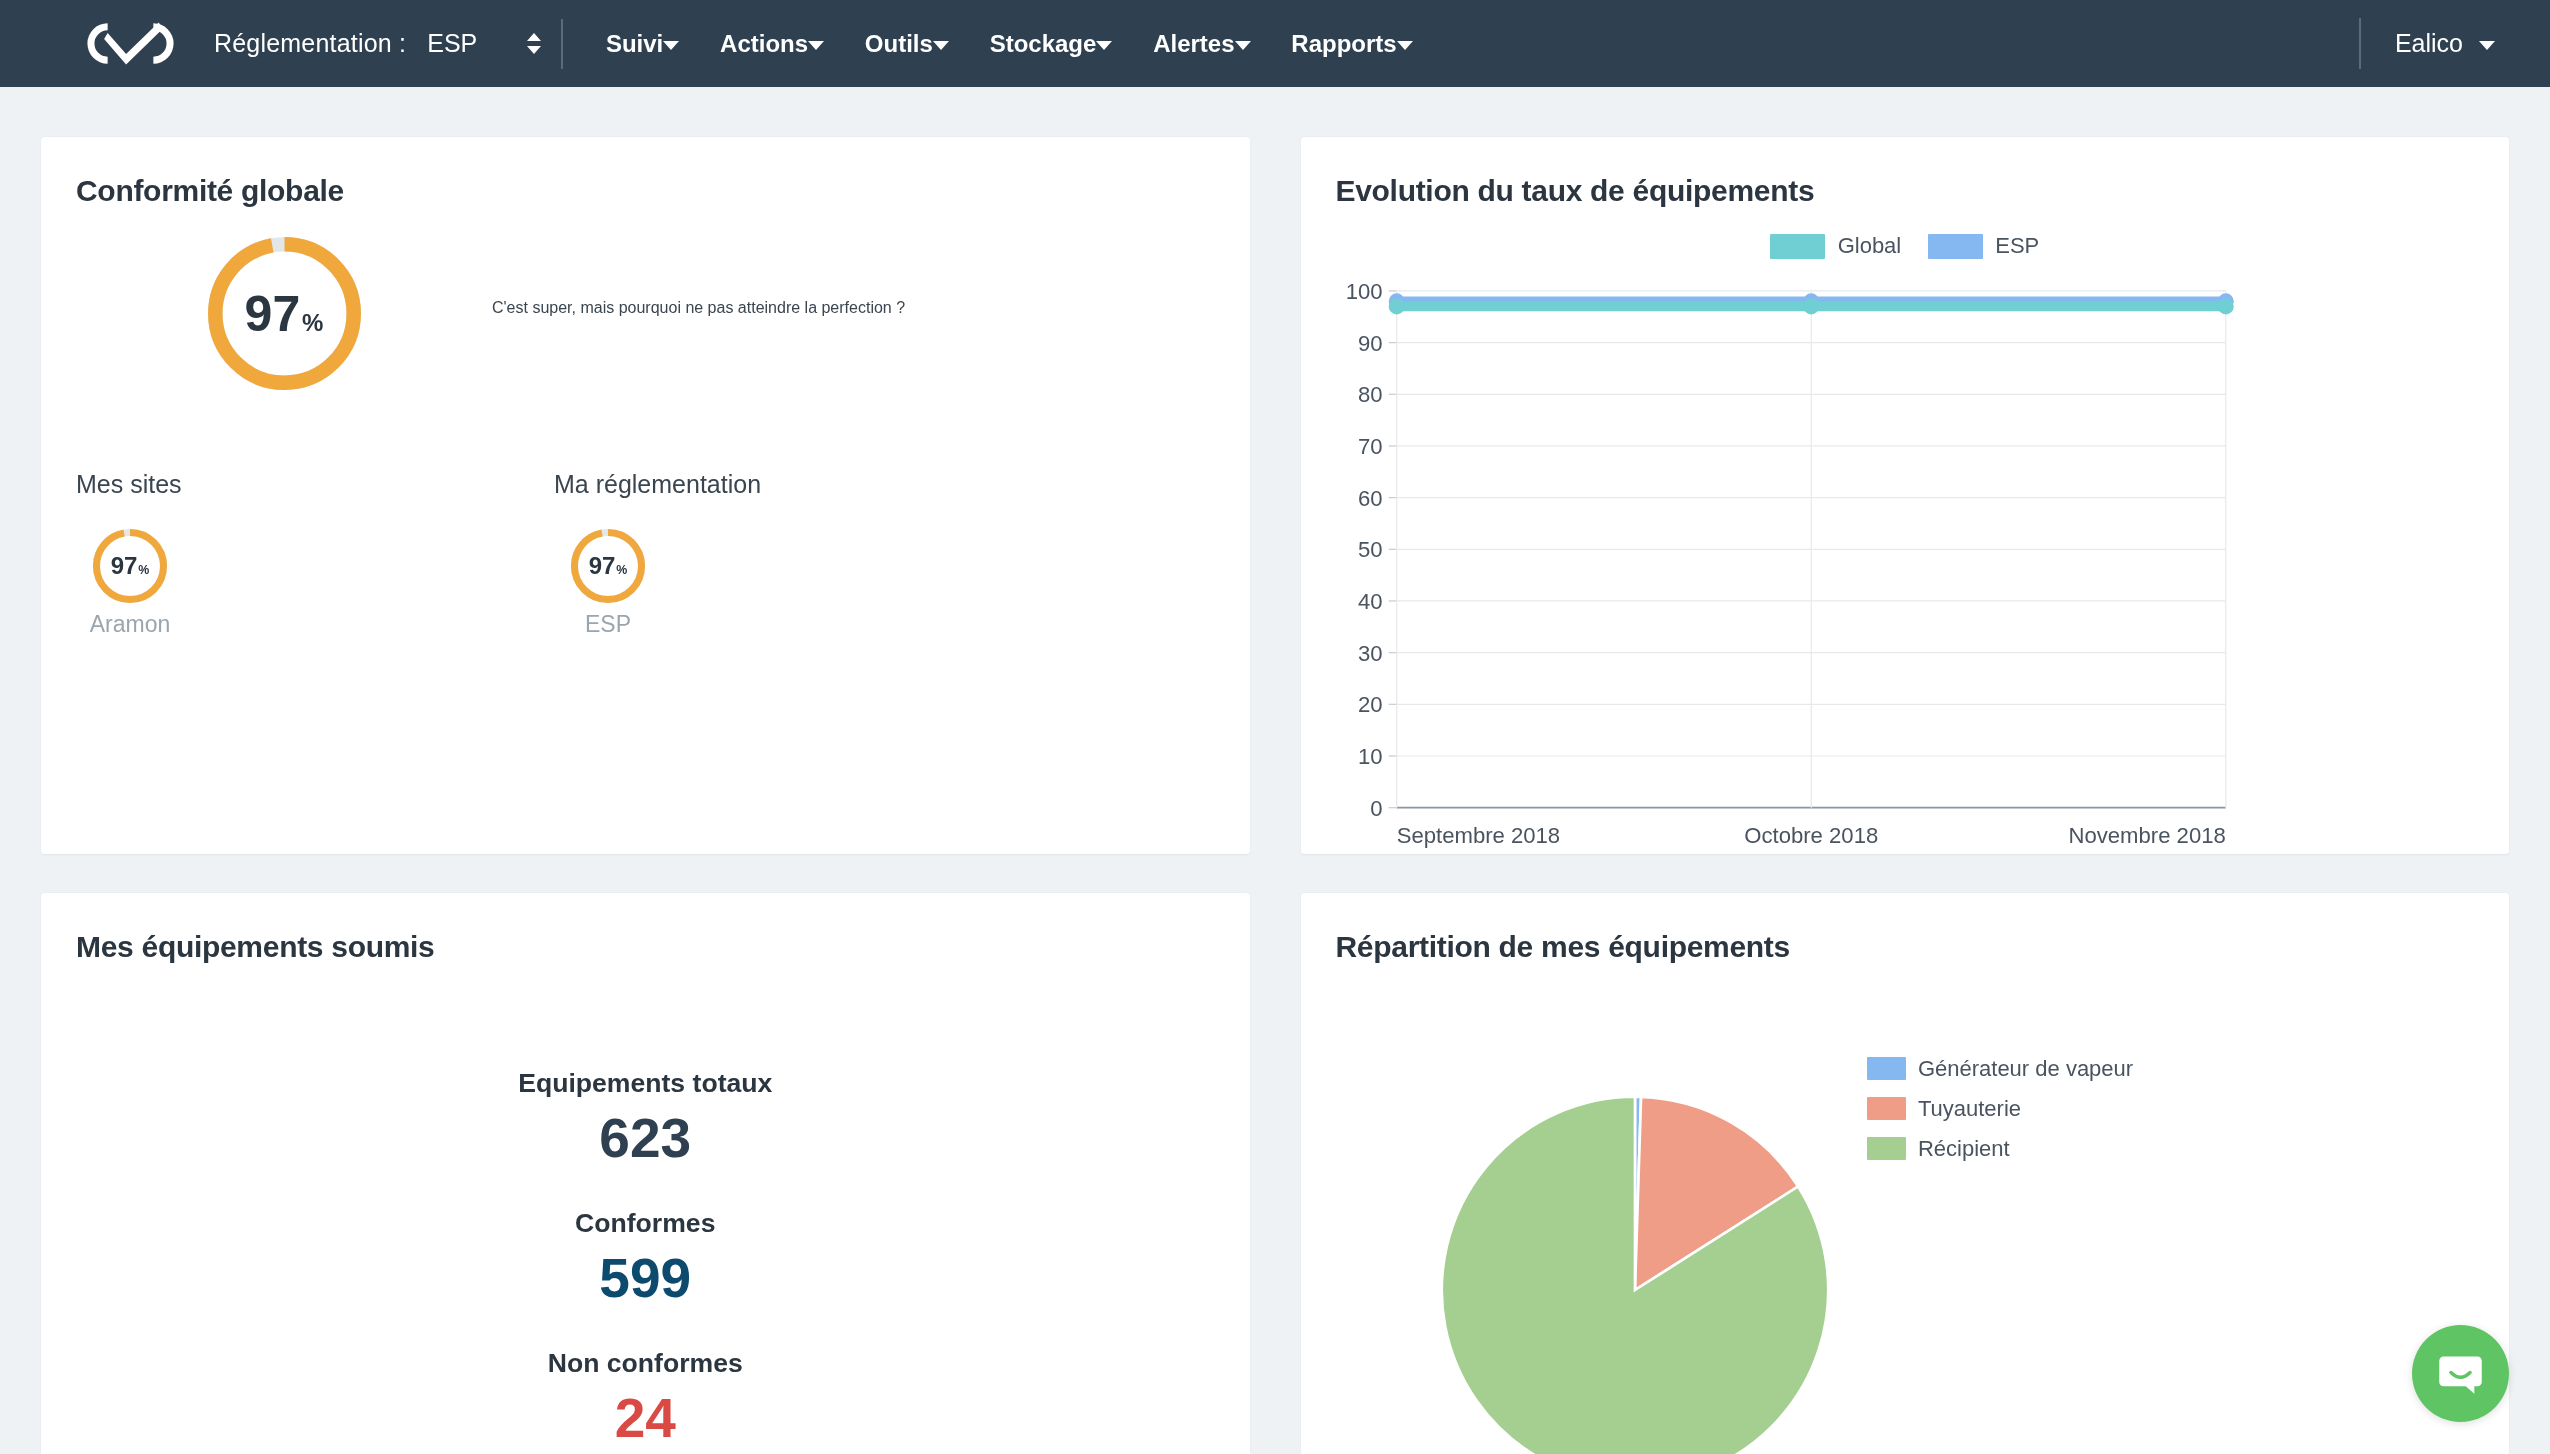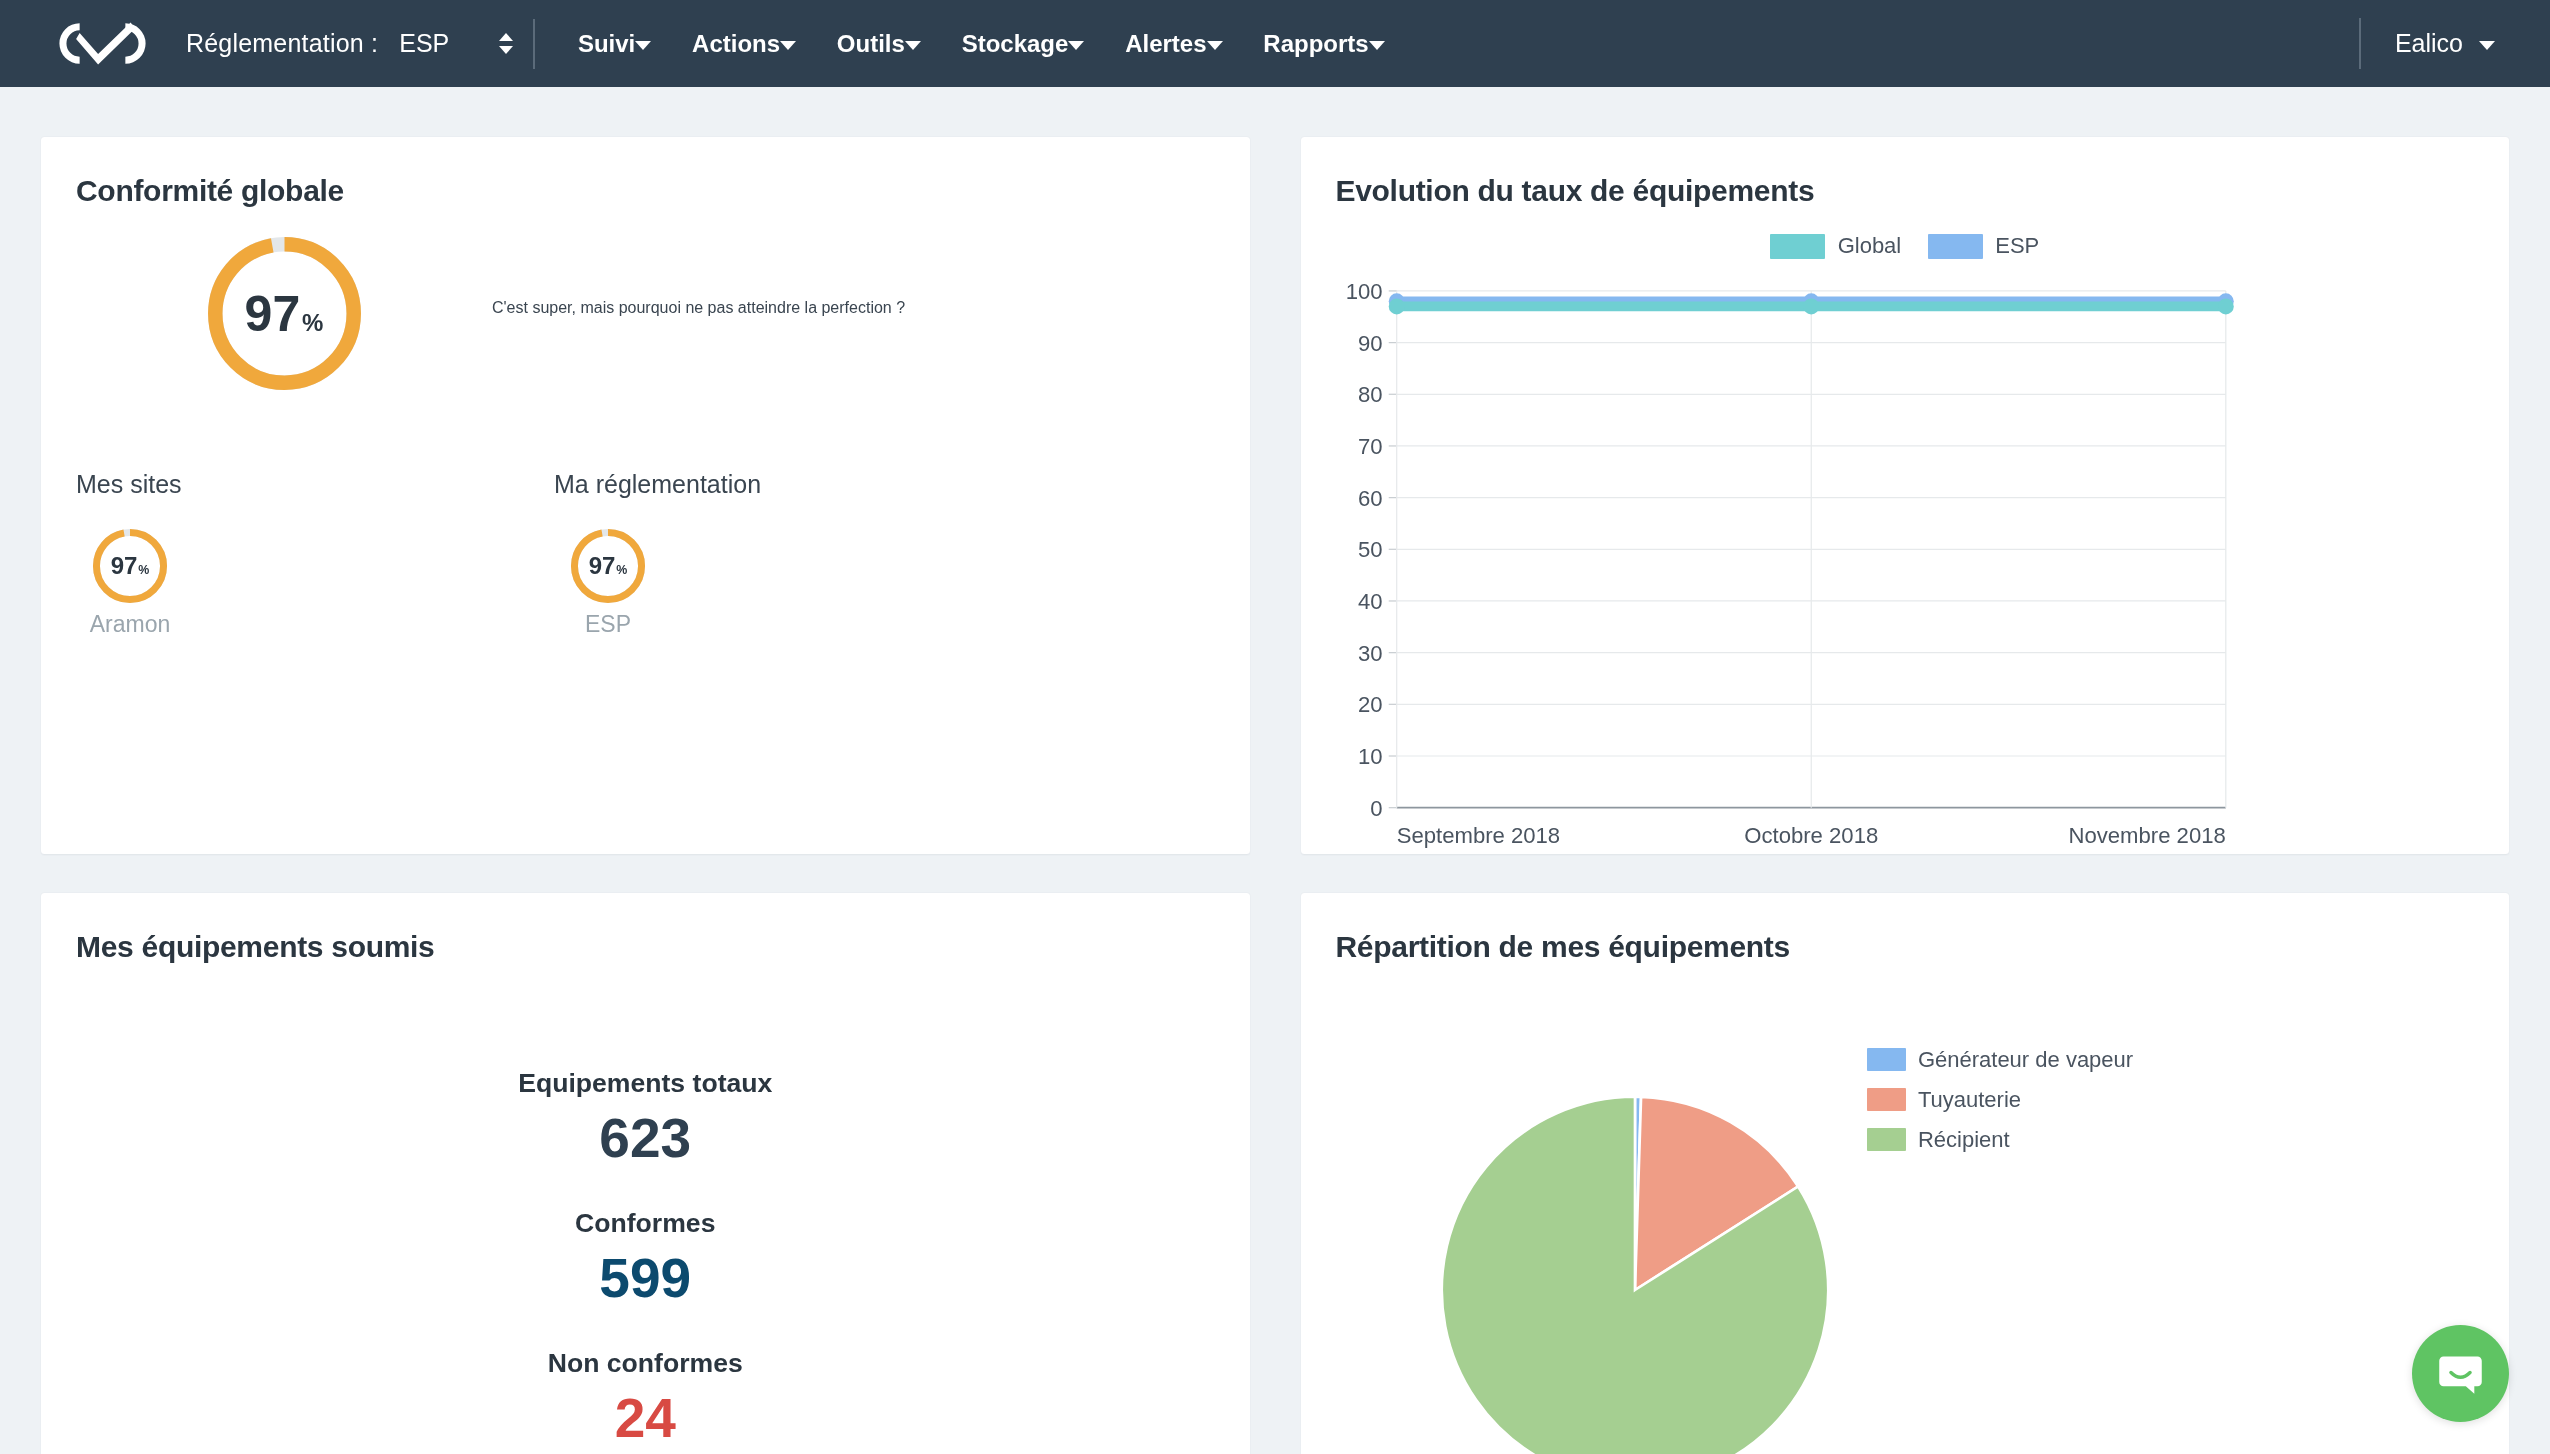--- a/index.html
+++ b/index.html
@@ -13,21 +13,21 @@
     -webkit-font-smoothing: antialiased;
   }
 
   
   .navbar {
     position: relative;
     height: 87px;
     background: #2f4050;
     display: flex;
     align-items: center;
-    padding: 0 0 0 50px;
+    padding: 0 0 0 78px;
     width: 2550px;
   }
   .brand-logo {
     width: 104px;
     height: 55px;
     display: flex;
     align-items: center;
     justify-content: center;
     flex: 0 0 auto;
   }
@@ -263,21 +263,21 @@
 
   
   .pie-zone {
     position: relative;
     margin-top: 26.6px;
     height: 443px;
   }
   .pie-legend {
     position: absolute;
     left: 531px;
-    top: 56px;
+    top: 65px;
     display: flex;
     flex-direction: column;
     gap: 14px;
   }
   .pie-legend .legend-swatch { width: 39px; height: 23px; }
   .pie-legend .legend-text { font-size: 22px; color: #4a5460; }
   .pie-svg {
     position: absolute;
     left: 104px;
     top: 104px;

